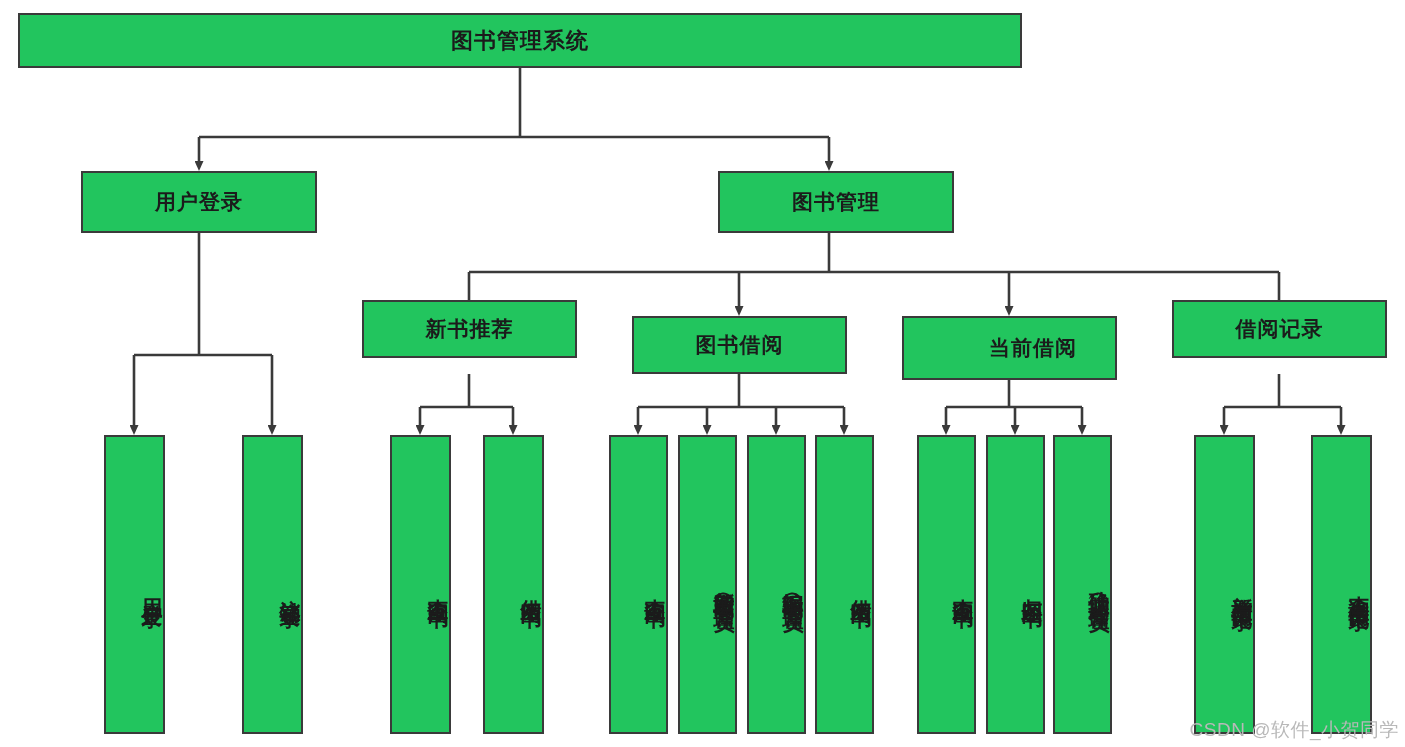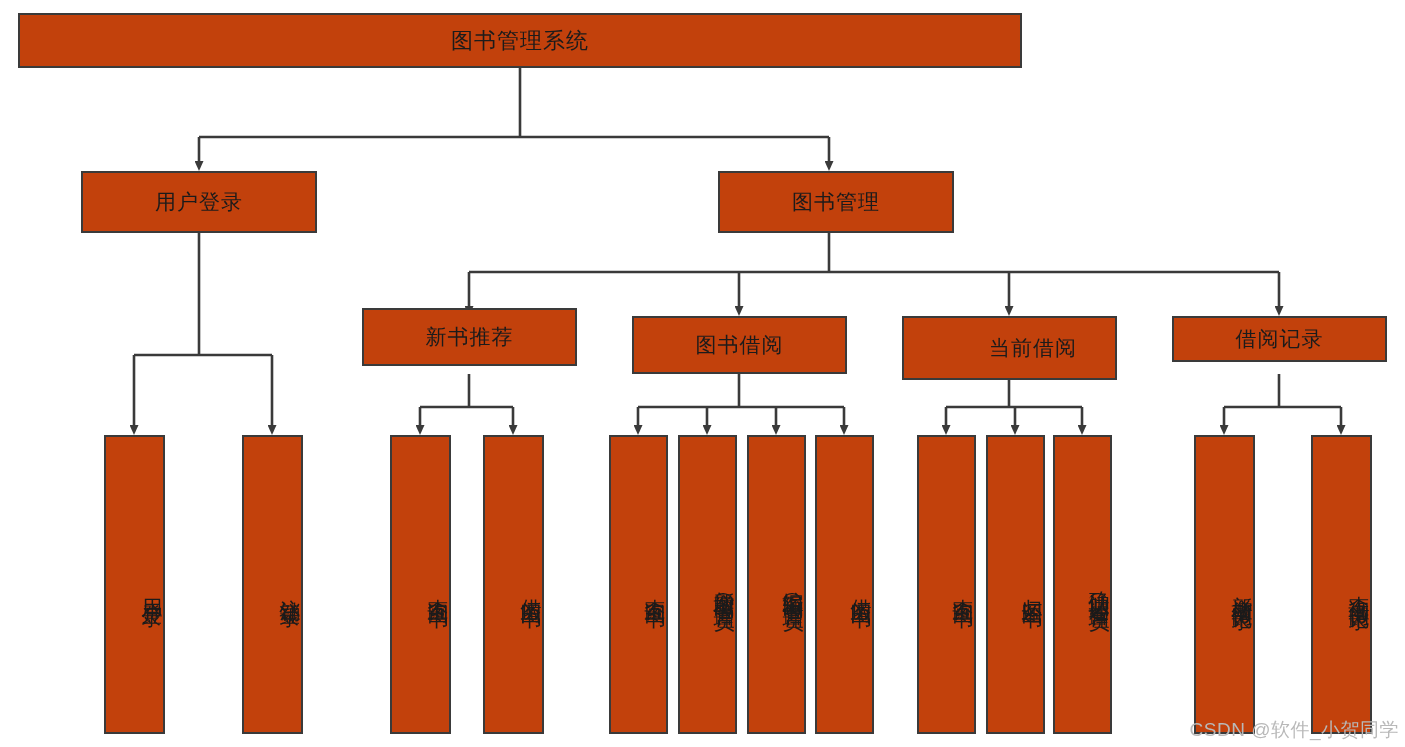--- a/index.html
+++ b/index.html
@@ -1,22 +1,22 @@
 <!DOCTYPE html>
 <html><head>
 <meta charset="utf-8">
 <style>
   html,body{margin:0;padding:0;background:#ffffff;}
   body{width:1405px;height:747px;overflow:hidden;
        font-family:"Liberation Sans","DejaVu Sans",sans-serif;}
   #stage{position:relative;width:1405px;height:747px;background:#fff;}
   svg#wires{position:absolute;left:0;top:0;width:1405px;height:747px;}
-  .node{position:absolute;box-sizing:border-box;background:#c2410c;
+  .node{position:absolute;box-sizing:border-box;background:#22c55e;
         border:2.5px solid #3a3a3a;display:flex;align-items:center;
-        justify-content:center;color:#1b1b1b;}
+        justify-content:center;color:#1b1b1b;font-weight:bold;}
   .node.horiz{font-size:21px;letter-spacing:1px;}
   .node.root{font-size:22px;}
   .node.vert{writing-mode:vertical-rl;text-orientation:upright;
              font-size:21px;line-height:1.0;letter-spacing:3px;
              padding-top:6px;align-items:flex-start;justify-content:center;}
   .node.vert.tall{align-items:flex-start;}
   .node.vert .txt{display:block;}
   .watermark{position:absolute;right:6px;bottom:4px;font-size:19px;
              color:#b9b9b9;white-space:nowrap;letter-spacing:0.5px;}
 </style>
@@ -79,30 +79,30 @@
       <span>图书管理系统</span>
     </div>
 
   <div class="node horiz" style="left: 81px; top: 171px; width: 236px; height: 62px;">
       <span>用户登录</span>
     </div>
   <div class="node horiz" style="left: 711px; top: 171px; width: 236px; height: 62px; margin-left: 7px;">
       <span>图书管理</span>
     </div>
 
-  <div class="node horiz" style="left: 362px; top: 308px; width: 215px; height: 58px;">
+  <div class="node horiz" style="left: 362px; top: 300px; width: 215px; height: 58px;">
       <span>新书推荐</span>
     </div>
   <div class="node horiz" style="left: 632px; top: 316px; width: 215px; height: 58px; justify-content: center;">
       <span>图书借阅</span>
     </div>
   <div class="node horiz" style="left: 902px; top: 316px; width: 215px; height: 64px; padding-left: 47px;">
       <span>当前借阅</span>
     </div>
-  <div class="node horiz" style="left: 1172px; top: 316px; width: 215px; height: 46px;">
+  <div class="node horiz" style="left: 1172px; top: 300px; width: 215px; height: 58px;">
       <span>借阅记录</span>
     </div>
 
   <div class="node vert" style="left: 104px; top: 435px; width: 61px; height: 299px;">
       <span class="txt">用户登录</span>
     </div>
   <div class="node vert" style="left: 242px; top: 435px; width: 61px; height: 299px;">
       <span class="txt">注销登录</span>
     </div>
   <div class="node vert" style="left: 390px; top: 435px; width: 61px; height: 299px;">

